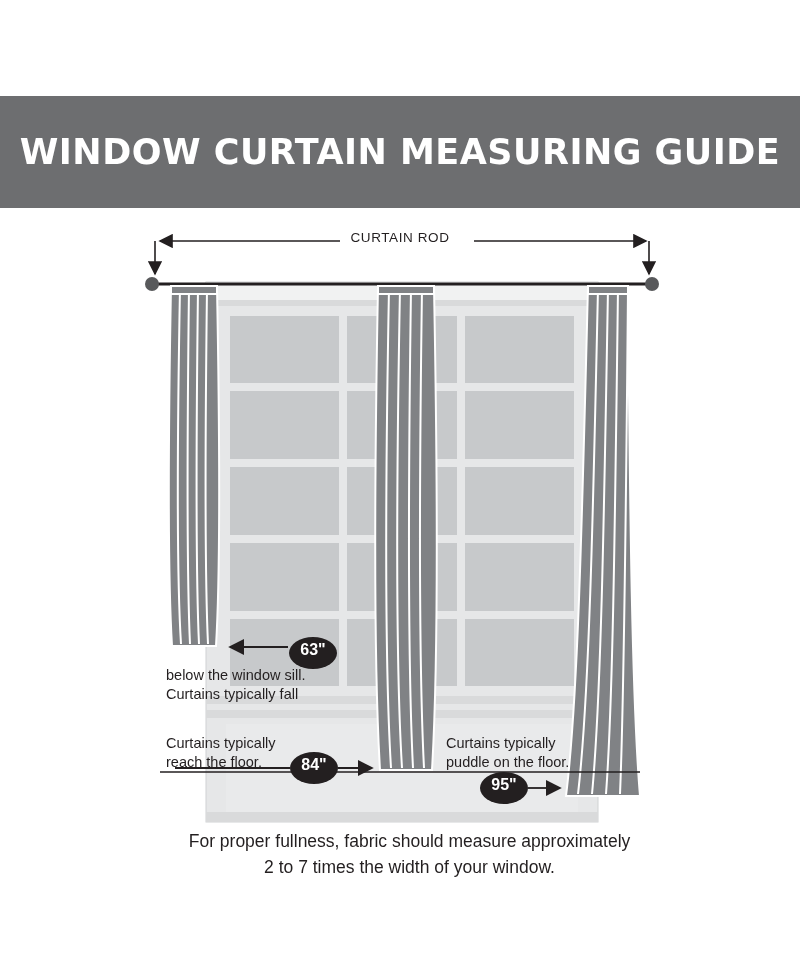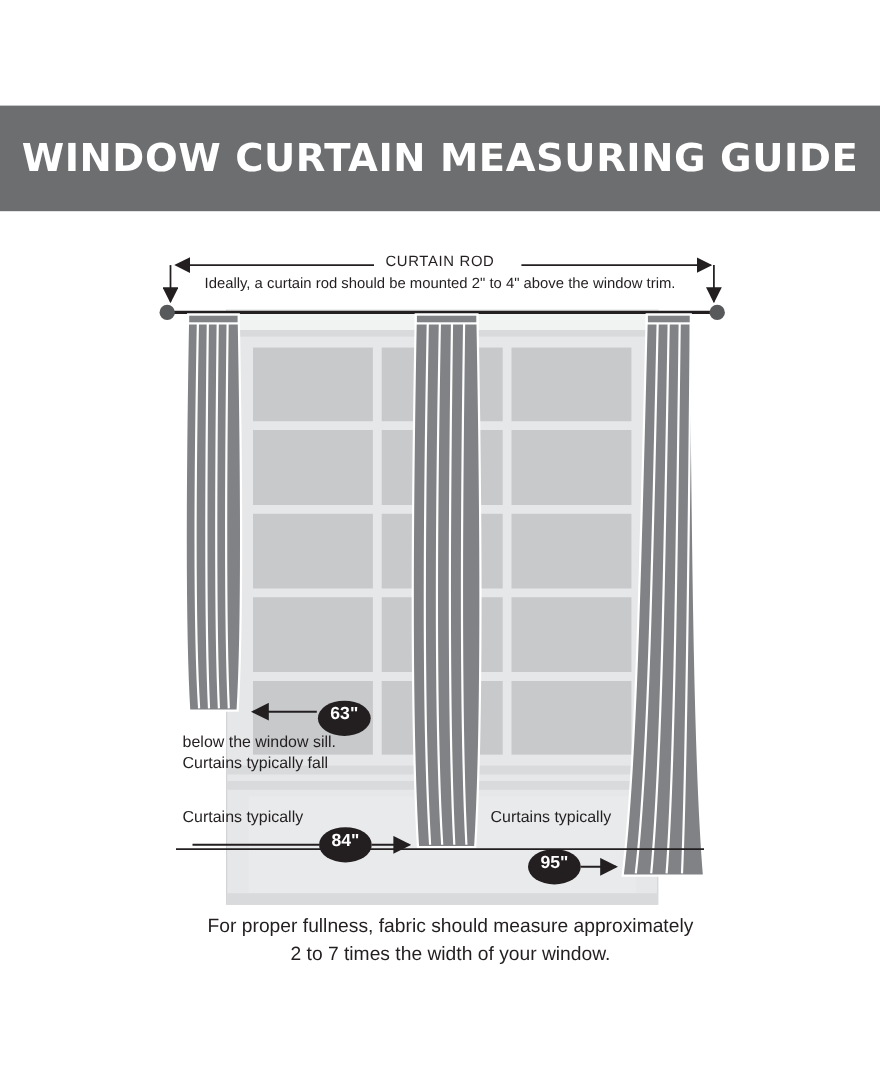--- a/index.html
+++ b/index.html
@@ -20,21 +20,21 @@
     left: 0; top: 0;
     width: 800px;
     height: 977px;
   }
   
   .header-band {
     position: absolute;
     left: 0;
     top: 96px;
     width: 800px;
-    height: 96px;
+    height: 112px;
     background: #6d6e70;
     display: flex;
     align-items: center;
     justify-content: center;
   }
   .header-title {
     color: #ffffff;
     font-size: 35px;
     font-weight: bold;
     letter-spacing: 0.5px;
@@ -149,36 +149,37 @@
       <line x1="175" y1="568" x2="290" y2="568" stroke="#231f20" stroke-width="1.8"></line>
       <line x1="338" y1="568" x2="372" y2="568" stroke="#231f20" stroke-width="1.8" marker-end="url(#arrHead)"></line>
       <ellipse cx="314" cy="568" rx="24" ry="16" fill="#231f20"></ellipse>
 
       <line x1="528" y1="588" x2="560" y2="588" stroke="#231f20" stroke-width="1.8" marker-end="url(#arrHead)"></line>
       <ellipse cx="504" cy="588" rx="24" ry="16" fill="#231f20"></ellipse>
     </svg>
 
     <div style="position:absolute; left:0; top:30px; width:800px; text-align:center; font-size:13.5px; letter-spacing:0.6px;">CURTAIN ROD</div>
 
-    <div style="position:absolute; left:0; top:50px; width:800px; text-align:center; font-size:13.5px;">Ideally, a curtain rod should be mounted 2" to 4" above the window trim.</div>
 
     <div style="position:absolute; left:289px; top:441px; width:48px; text-align:center; color:#ffffff; font-size:16px; font-weight:bold;">63"</div>
     <div style="position:absolute; left:166px; top:466px; width:220px; font-size:14.5px; line-height:19px;">
       <div>below the window sill.</div>
       <div>Curtains typically fall</div>
     </div>
 
     <div style="position:absolute; left:290px; top:556px; width:48px; text-align:center; color:#ffffff; font-size:16px; font-weight:bold;">84"</div>
     <div style="position:absolute; left:166px; top:534px; width:200px; font-size:14.5px; line-height:19px;">
       <div>Curtains typically</div>
+      <div>reach the floor.</div>
     </div>
 
     <div style="position:absolute; left:480px; top:576px; width:48px; text-align:center; color:#ffffff; font-size:16px; font-weight:bold;">95"</div>
     <div style="position:absolute; left:446px; top:534px; width:220px; font-size:14.5px; line-height:19px;">
       <div>Curtains typically</div>
+      <div>puddle on the floor.</div>
     </div>
   </div>
 
   <div class="footnote">
     <div>For proper fullness, fabric should measure approximately</div>
     <div>2 to 7 times the width of your window.</div>
   </div>
 
 </div>
 

